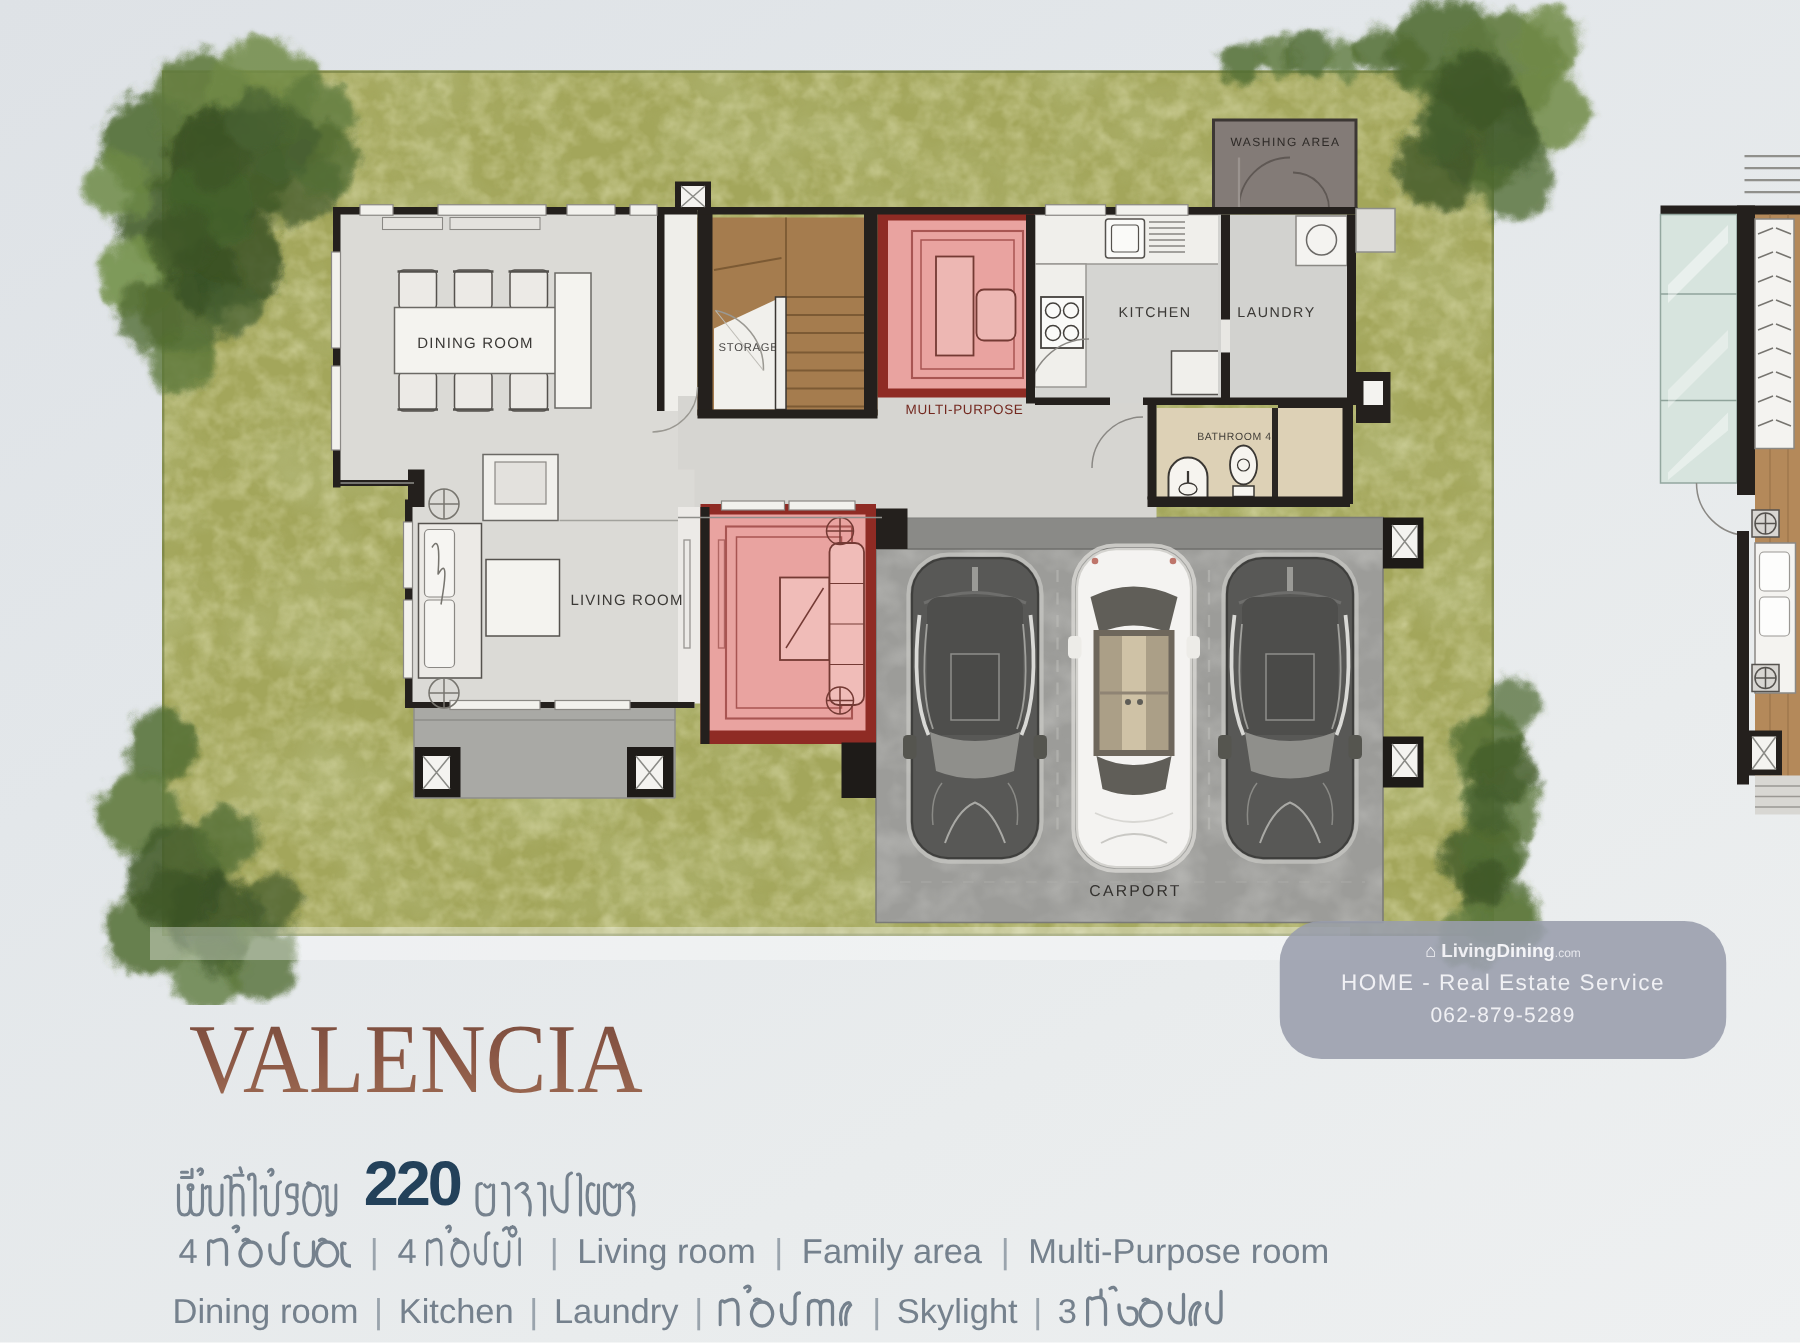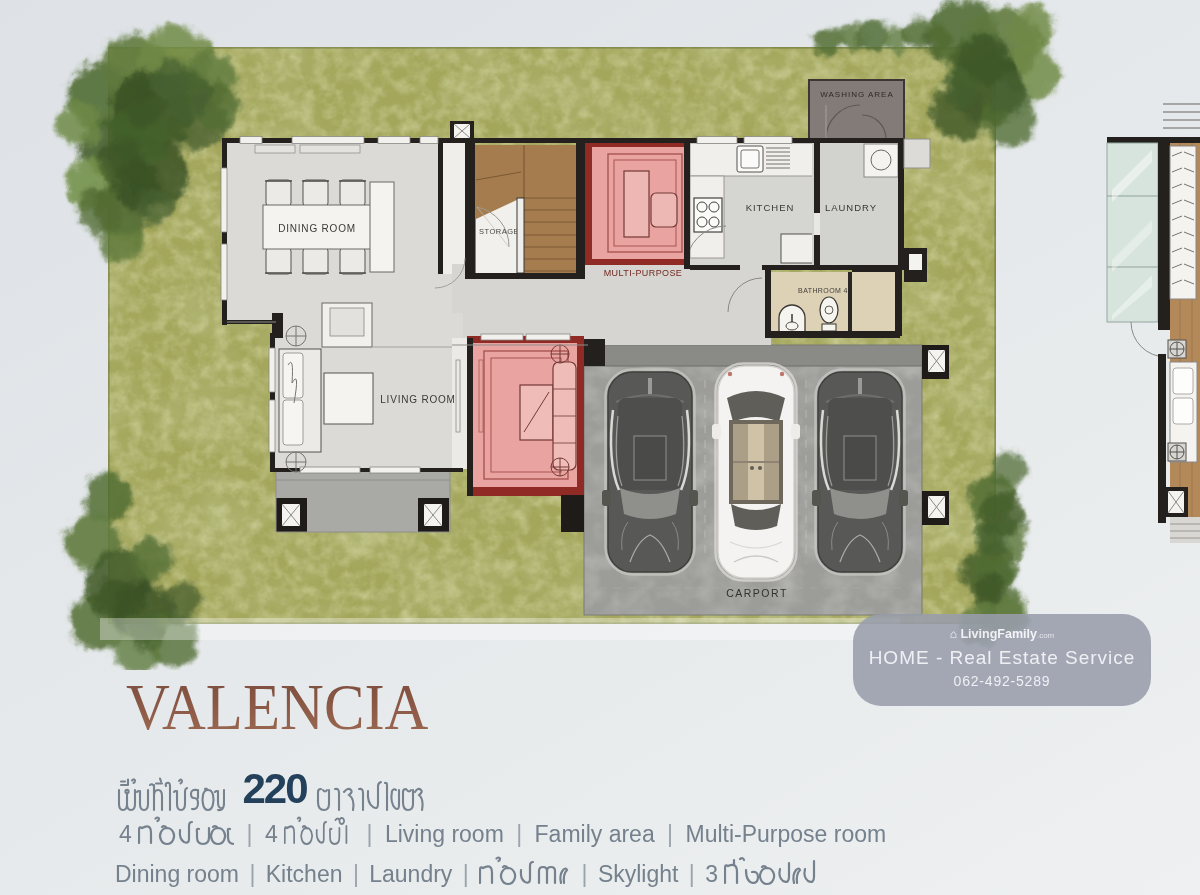--- a/index.html
+++ b/index.html
@@ -527,24 +527,24 @@
       <path d="M762,278 A34,34 0 0 0 728,312" fill="none" stroke="#8a8884" stroke-width="1"></path>
       <path d="M465,258 A30,30 0 0 1 435,288" fill="none" stroke="#9a9892" stroke-width="0.9"></path>
     </g>
 
     <rect x="100" y="618" width="800" height="22" fill="#ffffff" opacity="0.35"></rect>
   </svg>
 
   <div class="abs" style="left:853px;top:614px;width:298px;height:92px;background:rgba(152,157,172,0.88);border-radius:28px;color:#f4f4f7;text-align:center;">
     <div style="margin-top:13px;font-size:12.5px;">
       <span style="font-size:12px;">⌂</span>
-      <span style="font-weight:700;opacity:.95;">Living</span><span style="font-weight:700;">Family</span><span style="font-size:8px;opacity:.8;">.com</span>
+      <span style="font-weight:700;opacity:.95;">Living</span><span style="font-weight:700;">Dining</span><span style="font-size:8px;opacity:.8;">.com</span>
     </div>
-    <div style="margin-top:6px;font-size:19px;letter-spacing:1px;opacity:.95;">HOME - Real Estate Service</div>
-    <div style="margin-top:4px;font-size:14px;letter-spacing:0.8px;opacity:.95;">062-492-5289</div>
+    <div style="margin-top:6px;font-size:15px;letter-spacing:1px;opacity:.95;">HOME - Real Estate Service</div>
+    <div style="margin-top:4px;font-size:14px;letter-spacing:0.8px;opacity:.95;">062-879-5289</div>
   </div>
 
   <div class="abs" style="left:126px;top:669px;font-family:'Liberation Serif',serif;font-size:66px;letter-spacing:0px;transform:scaleX(0.92);transform-origin:0 0;background:linear-gradient(180deg,#774a3c 0%,#8a5745 45%,#a06e55 100%);-webkit-background-clip:text;background-clip:text;color:transparent;">VALENCIA</div>
 
   <div class="abs" style="left:117px;top:777px;height:40px;">
     
     <svg width="108" height="42" style="vertical-align:top;">
       <g fill="none" stroke="#76828e" stroke-width="2.1" stroke-linecap="round">
         <path d="M2,13 L2,27 Q2,33 6,33 Q10,33 10,27 L10,16"></path>
         <path d="M10,27 Q10,33 14,33 Q18,33 18,27 L18,13"></path>

